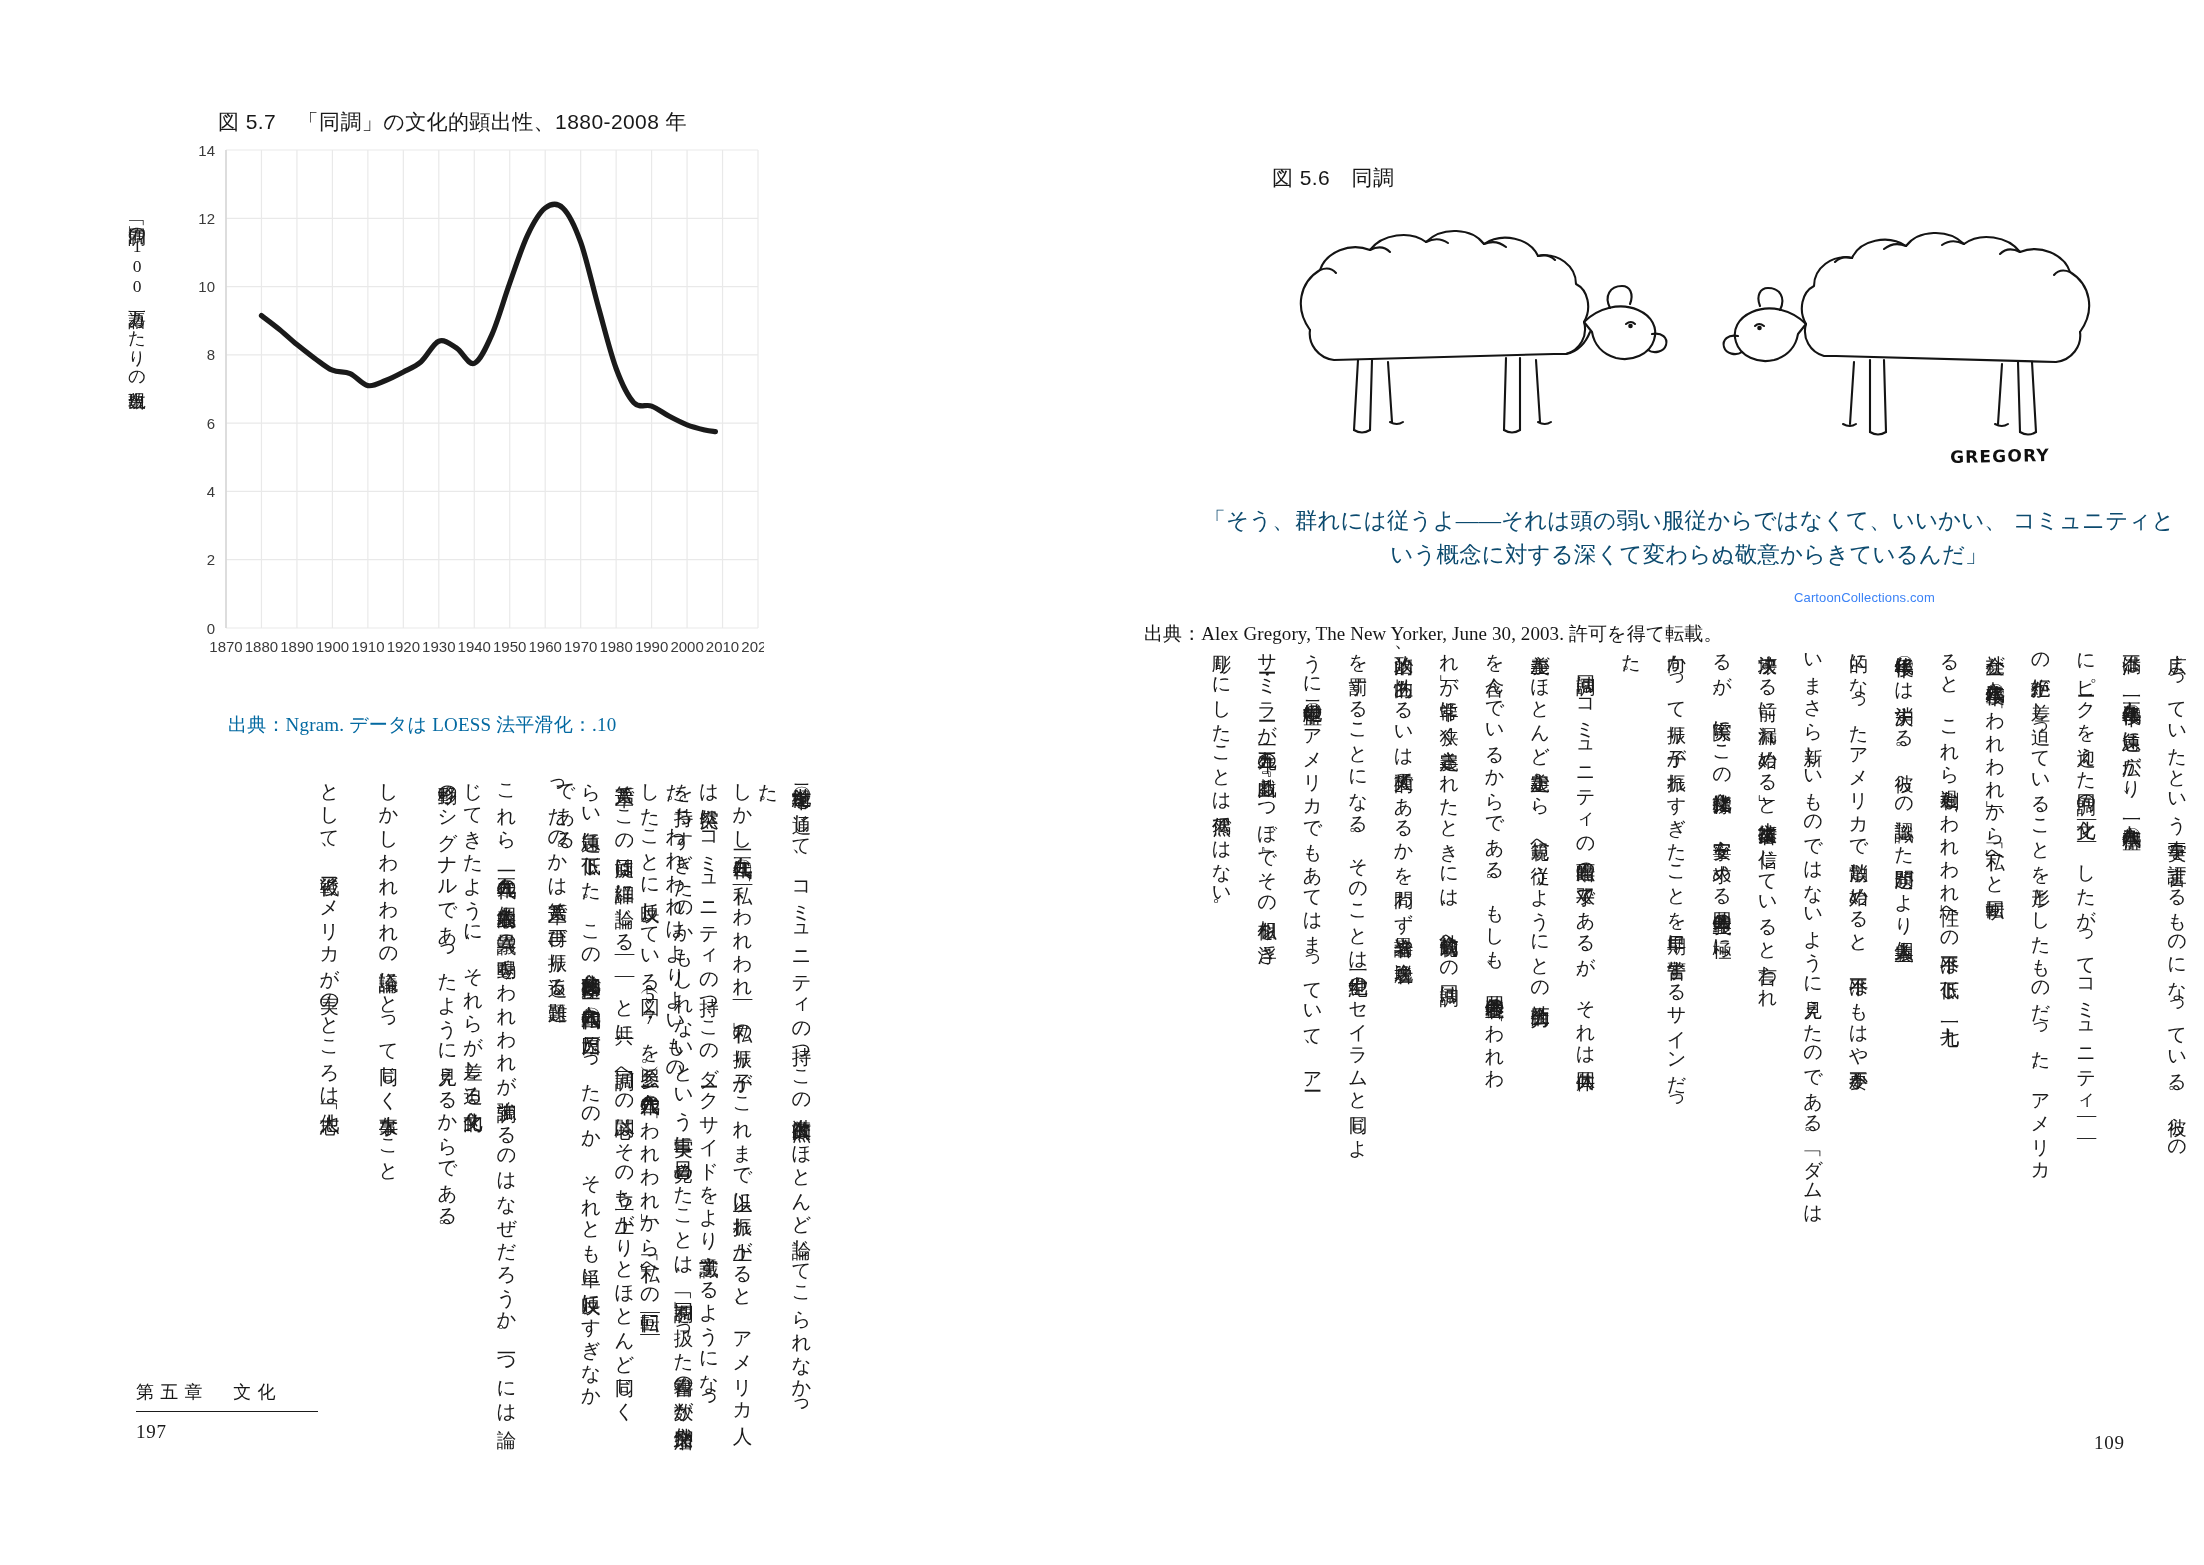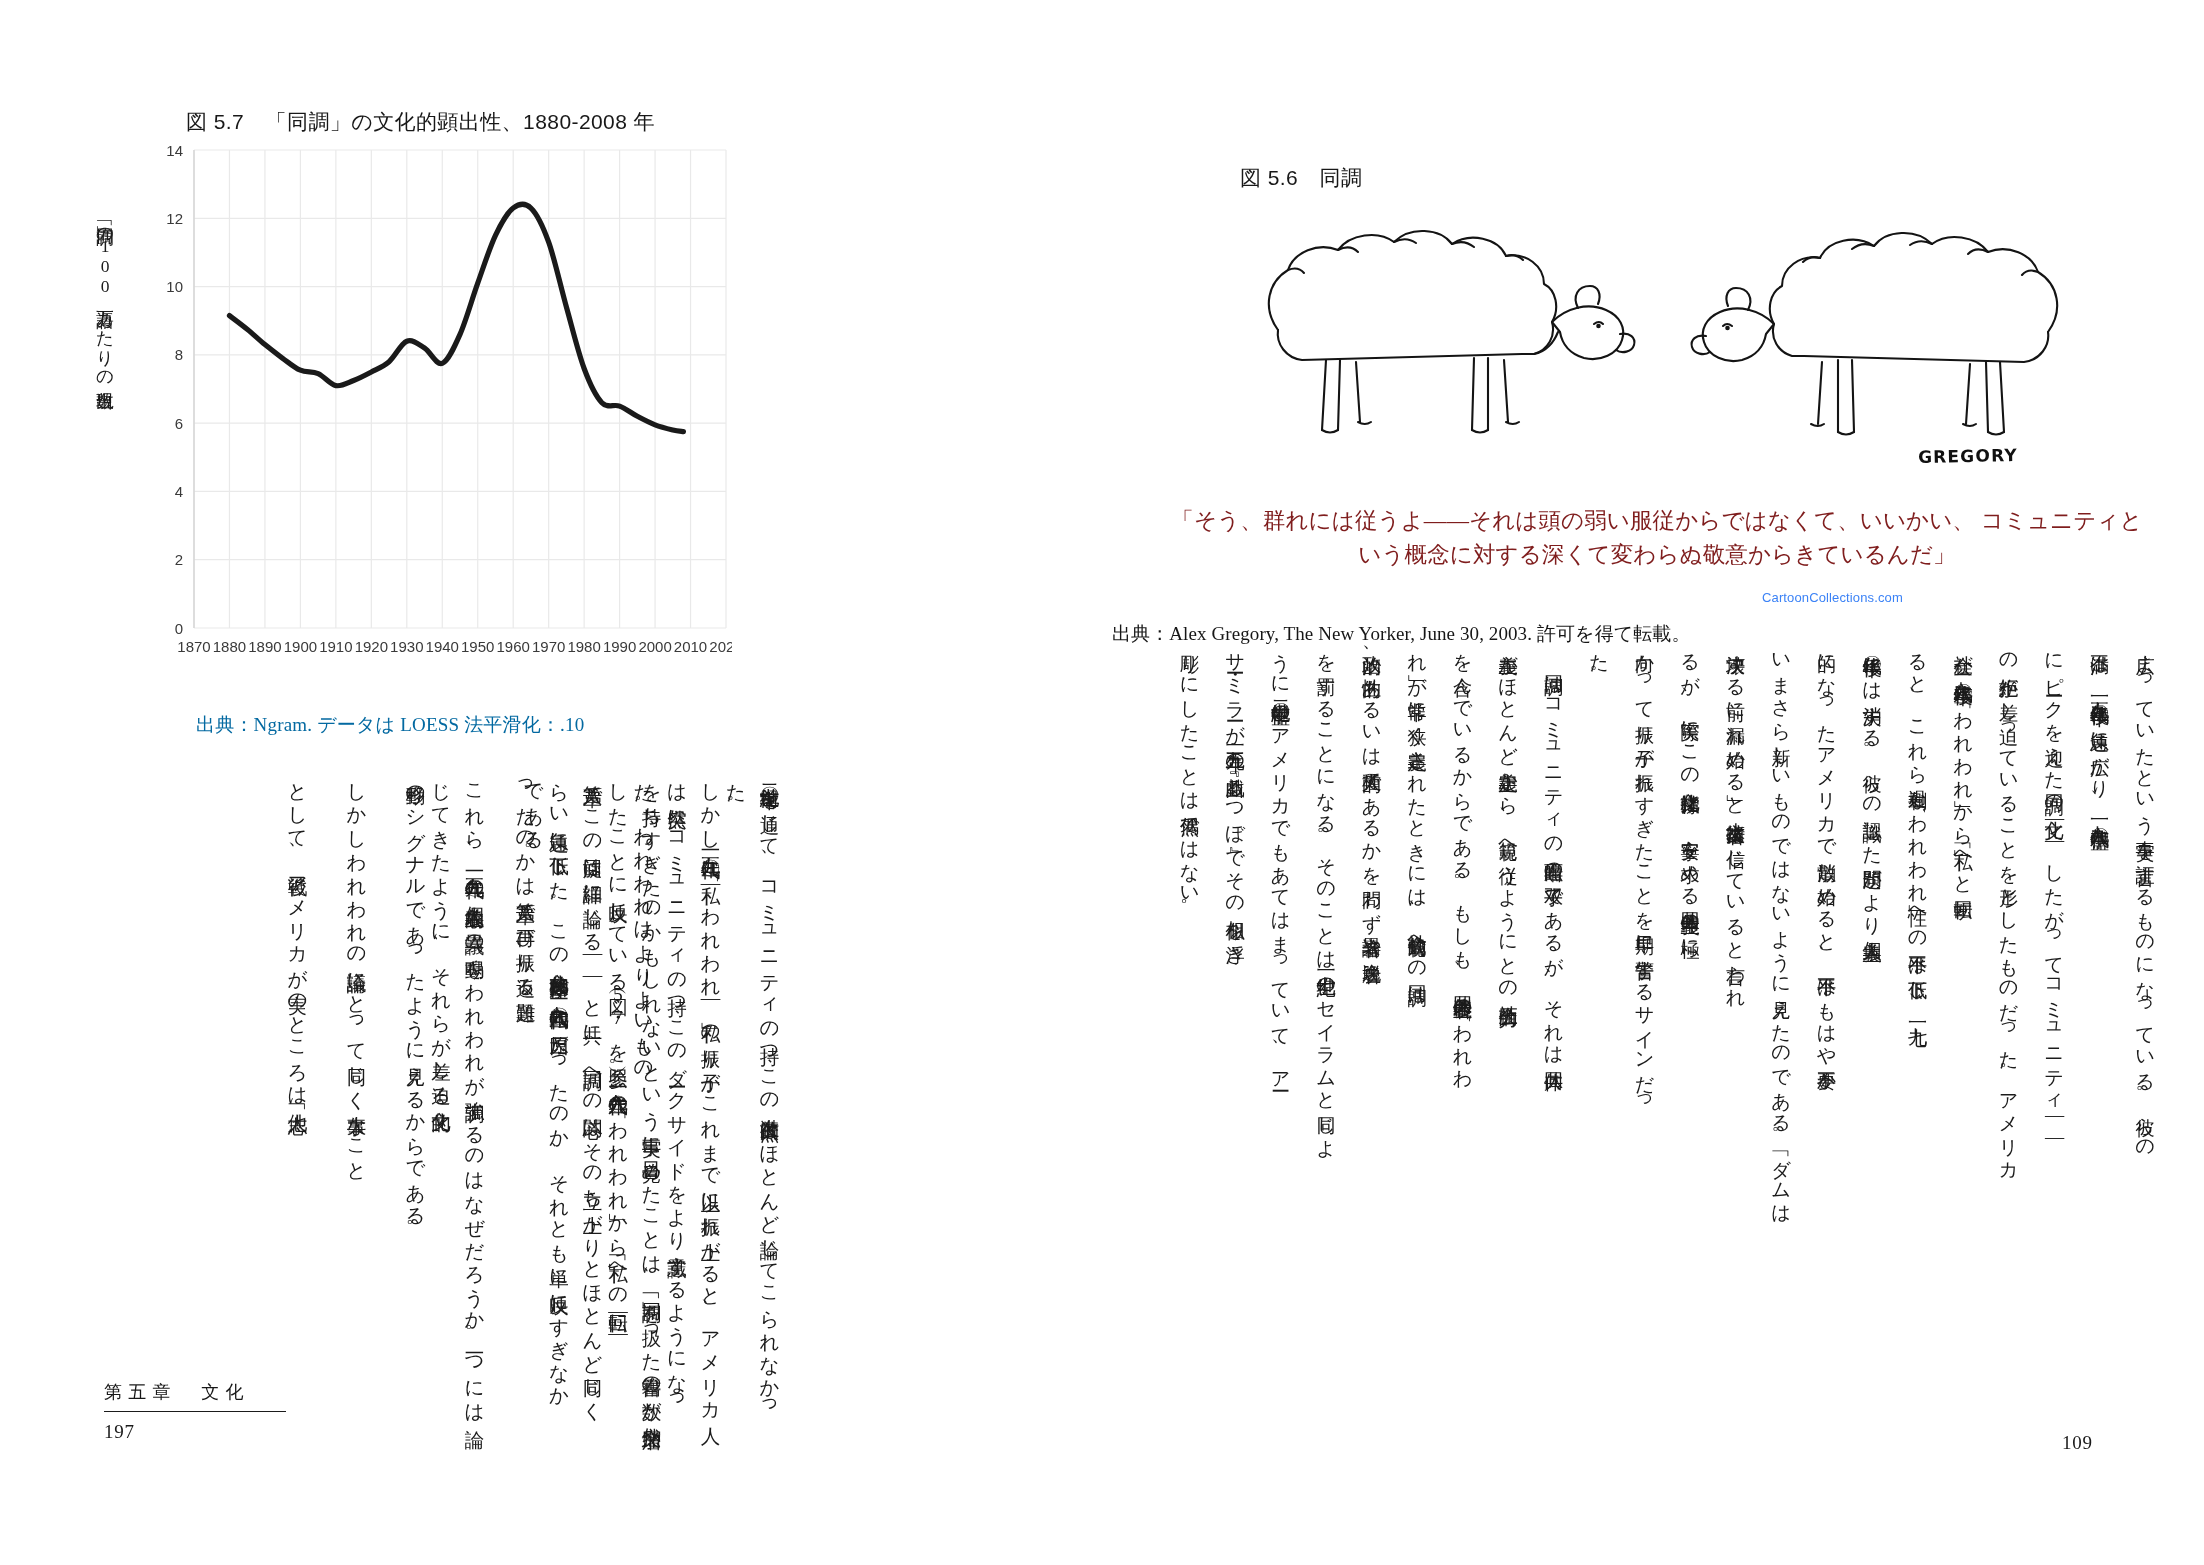--- a/index.html
+++ b/index.html
@@ -1,20 +1,20 @@
 <!DOCTYPE html>
 <html lang="ja"><head>
 <meta charset="utf-8">
 <style>
   html,body{margin:0;padding:0;background:#ffffff;}
   body{
     width:2204px;height:1565px;position:relative;overflow:hidden;
     font-family:"Liberation Serif","DejaVu Serif",serif;color:#1a1a1a;
   }
-  .spread{position:absolute;inset:0;background:#ffffff;}
+  .spread{position:absolute;inset:0;background:#ffffff;margin-left:32px;}
 
   
   .vtext{
     writing-mode:vertical-rl;
     text-orientation:upright;
     font-family:"Liberation Serif","DejaVu Serif",serif;
     font-size:19.5px;
     line-height:1.72;
     letter-spacing:0.055em;
     color:#1b1b1b;
@@ -65,21 +65,21 @@
   #gregory-sig{
     position:absolute;left:816px;top:434px;
     font-family:"DejaVu Sans",sans-serif;font-weight:700;
     font-size:17px;letter-spacing:0.07em;color:#111;
     transform:rotate(-1.2deg);
   }
 
   #cartoon-caption{
     position:absolute;left:60px;top:492px;width:990px;
     text-align:center;font-size:22.5px;line-height:1.52;
-    letter-spacing:0.005em;color:#7f1d1d;
+    letter-spacing:0.005em;color:#0c4a6e;
   }
   #cartoon-credit{
     position:absolute;left:660px;top:578px;
     font-family:"Liberation Sans","DejaVu Sans",sans-serif;
     font-size:13px;color:#3b82f6;letter-spacing:0.01em;
   }
   #fig56-source{
     position:absolute;left:10px;top:609px;
     font-size:19px;letter-spacing:0.005em;color:#161616;white-space:nowrap;
   }

